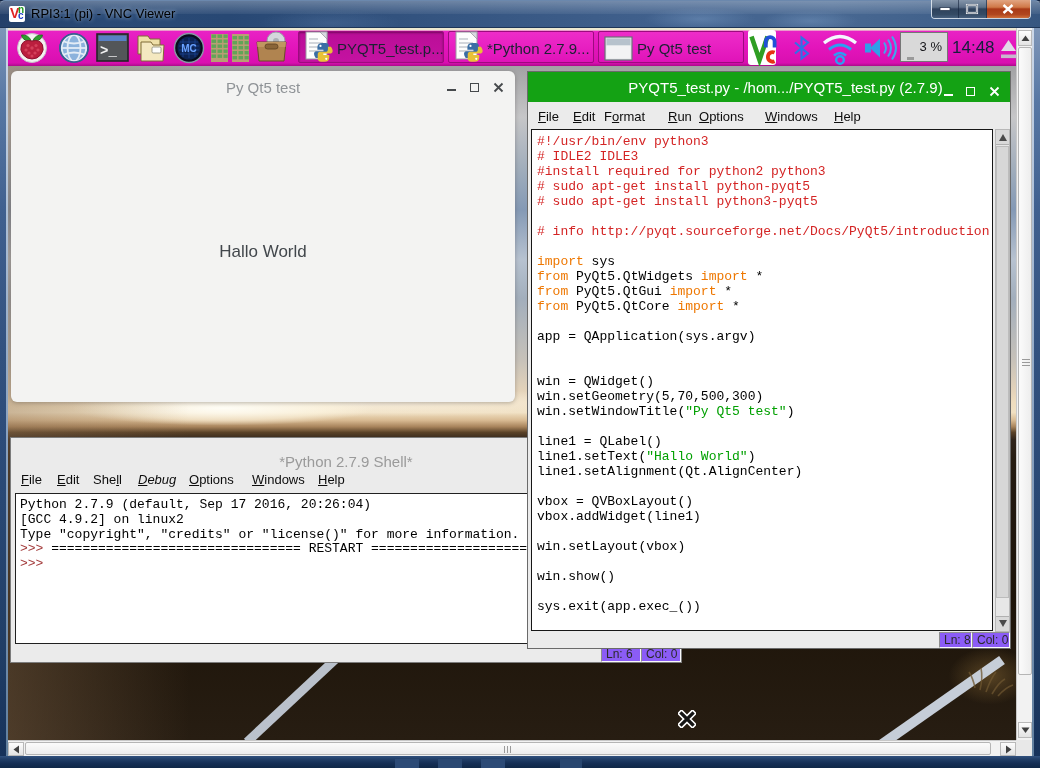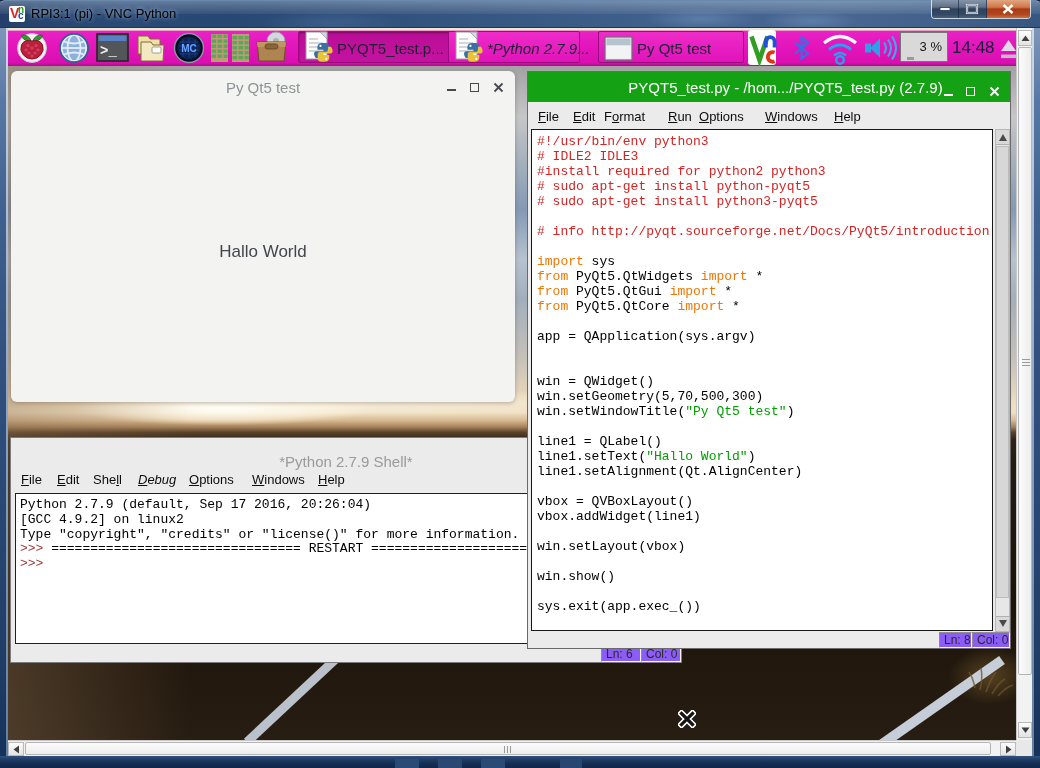--- a/index.html
+++ b/index.html
@@ -57,22 +57,22 @@
       #b7c2d0 32.5%, #a2aebc 38%, #c6c1b9 46.5%, #e4d3ba 51%, #eedcbe 52.5%,
       #f0e0c2 54%, #d8ba92 55.1%, #a8845c 56%, #5a4228 56.8%, #30241a 57.8%,
       #261c11 60.5%, #221810 66%, #1d1409 80%, #271d12 100%); }
 
   
   #taskbar { left:8px; top:28px; width:1008px; height:38px;
     background:linear-gradient(180deg,#ece8d0 0%,#ece8d0 5%,#e822c4 9%,#e315bb 50%,#d90fb0 92%,#aa0c8a 100%); }
   .tbtn { position:absolute; top:31px; height:32px; border:1px solid #9c0b7e; border-radius:2px;
     font-size:15px; color:#1c2133; }
   .tbtn .lab { position:absolute; top:8px; white-space:nowrap; }
-  #tbtn1 { left:298px; width:157px; background:linear-gradient(180deg,#b90e96,#c512a2); box-shadow:inset 0 1px 2px rgba(60,0,48,.5);padding-left:37px; }
-  #tbtn2 { left:448px; width:132px; background:linear-gradient(180deg,#ee2cc9,#e013b9);font-style:italic; }
+  #tbtn1 { left:298px; width:146px; background:linear-gradient(180deg,#b90e96,#c512a2); box-shadow:inset 0 1px 2px rgba(60,0,48,.5);padding-left:37px; }
+  #tbtn2 { left:448px; width:146px; background:linear-gradient(180deg,#ee2cc9,#e013b9); }
   #tbtn3 { left:598px; width:146px; background:linear-gradient(180deg,#ee2cc9,#e013b9); }
   #tray3pct { left:900px; top:32px; width:48px; height:30px; background:#d9d9d9;
     border:1px solid #767676; font-size:13px; color:#16161a; text-align:right; padding-right:5px; line-height:28px; }
   #clock { left:952px; top:38px; font-size:17px; color:#141f3c; }
 
   
   #qtwin { left:11px; top:71px; width:504px; height:331px; background:#f3f3f2; border-radius:6px;
     box-shadow:0 1px 4px rgba(60,55,50,.35); }
   #qtwin .title { position:absolute; left:0; top:8px; width:100%; text-align:center; font-size:15px; color:#8f9397; }
   #qt-hallo { position:absolute; left:0; top:171px; width:100%; text-align:center; font-size:17px; color:#42474c; }
@@ -387,21 +387,21 @@
 </svg>
 
 <div id="titlebar" class="abs">
     <div class="sheen abs"></div>
   </div>
 <div id="tb-icon" class="abs">
     <span class="v">V</span>
     <span class="n">n</span>
     <span class="c">c</span>
   </div>
-<div id="tb-title" class="abs">RPI3:1 (pi) - VNC Python</div>
+<div id="tb-title" class="abs">RPI3:1 (pi) - VNC Viewer</div>
 <div id="capbtns" class="abs">
   <div class="cb">
       <svg width="12" height="5">
         <rect x="1" y="1" width="10" height="3" fill="#fff" stroke="#2a3a52" stroke-width="0.8"></rect>
       </svg>
     </div>
   <div class="cb">
       <svg width="13" height="11">
         <rect x="1.5" y="1.5" width="10" height="8" fill="none" stroke="#fff" stroke-width="2.2"></rect>
         <rect x="1.5" y="1.5" width="10" height="8" fill="none" stroke="#2a3a52" stroke-width="0.7"></rect>

